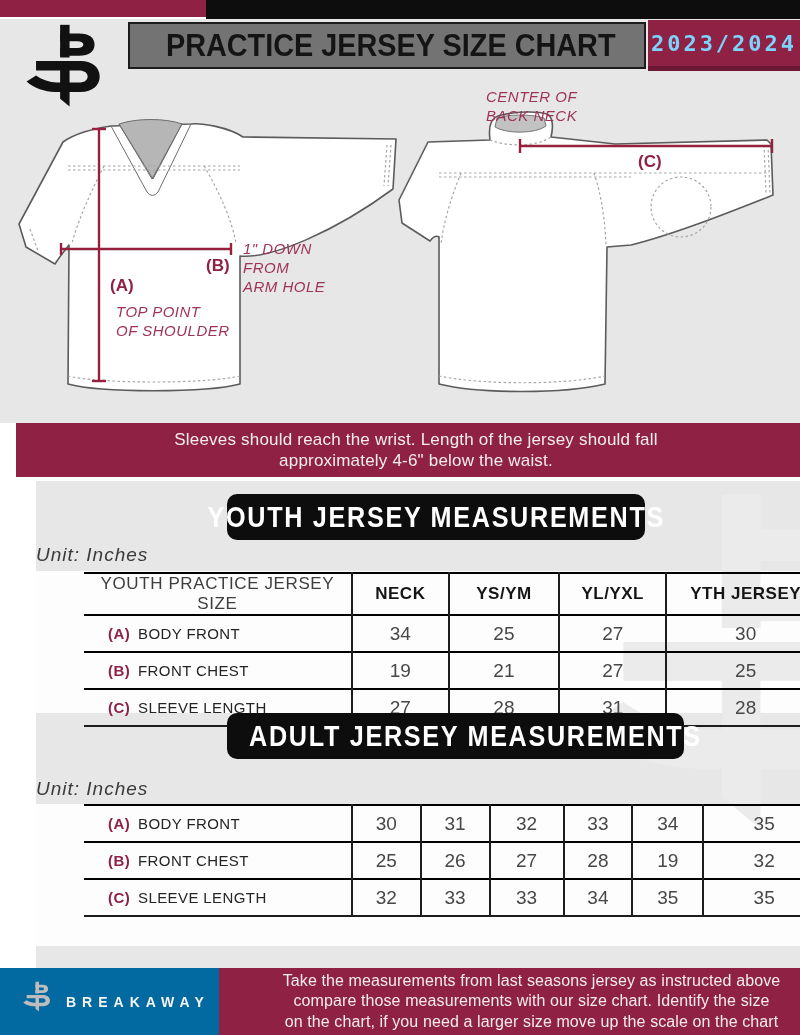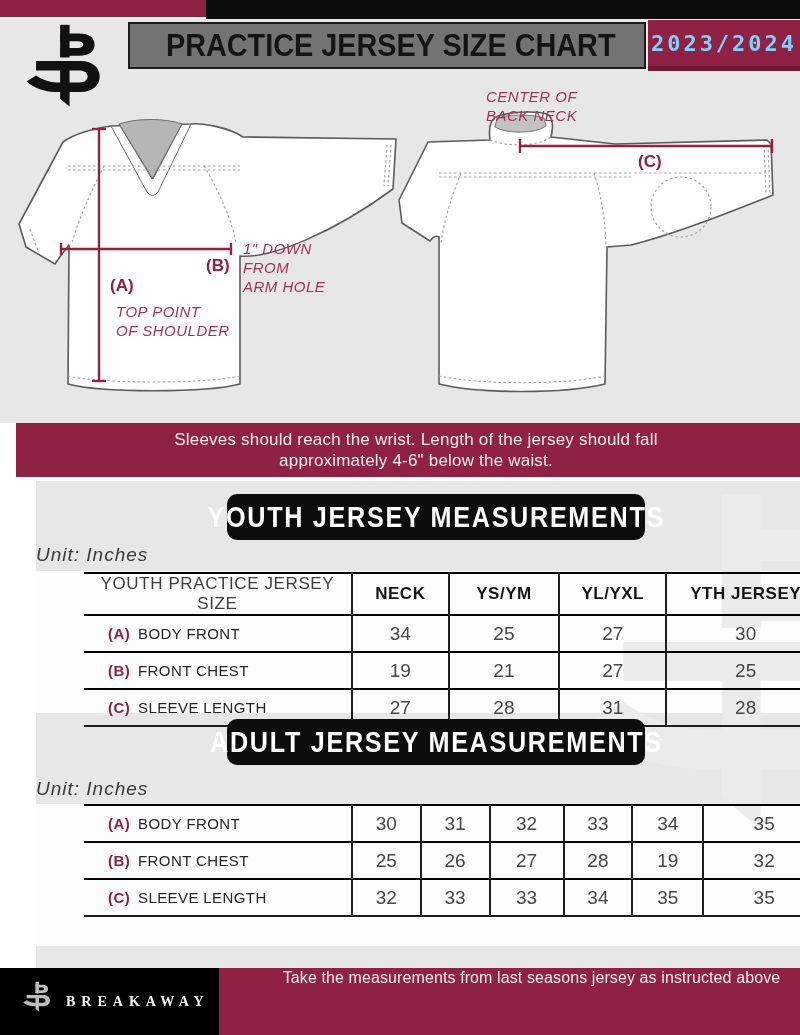--- a/index.html
+++ b/index.html
@@ -64,21 +64,21 @@
   }
   .section-banner .bn{
     color:#ffffff;font-size:30px;font-weight:700;letter-spacing:2px;
     transform:scaleX(0.84);white-space:nowrap;
   }
   .unit-label{
     position:absolute;left:0;width:800px;z-index:3;
     font-size:19px;font-style:italic;color:#3a3a3a;letter-spacing:1px;
   }
   .yb{top:13px;} .yu{top:63px;}
-  .ab{top:238px;} .au{top:297px;}
+  .ab{top:232px;padding-left:39px;} .au{top:297px;}
 
   
   .size-table{
     position:absolute;left:48px;width:740px;border-collapse:collapse;z-index:3;
     table-layout:fixed;
   }
   .yt{top:91px;} .at{top:323px;}
   .size-table tr{border-top:2px solid #000000;}
   .size-table tr:last-child{border-bottom:2px solid #1d1d1d;}
   .size-table td,.size-table th{
@@ -86,28 +86,28 @@
   }
   .size-table td:first-child,.size-table th:first-child{border-left:none;}
   .size-table th{height:35px;font-size:17px;font-weight:700;color:#151515;letter-spacing:.5px;text-align:center;}
   .size-table th.rowhead{font-weight:400;color:#3d3d3d;font-size:17px;letter-spacing:.6px;}
   .size-table td{height:35px;font-size:19px;color:#474747;text-align:center;}
   .size-table td.lbl{text-align:left;padding-left:24px;font-size:15px;color:#242424;letter-spacing:.4px;}
   .size-table td.lbl b{color:#8e2144;font-weight:700;margin-right:8px;}
 
   
   .footer{left:0;top:968px;width:800px;height:67px;display:flex;}
-  .footer-black{width:219px;height:67px;background:#000000;position:relative;flex:none;font-family:Liberation Serif, serif;}
+  .footer-black{width:219px;height:67px;background:#0369a1;position:relative;flex:none;}
   .footer-logo{position:absolute;left:22px;top:13px;width:32px;height:41px;}
   .footer-brand{
     position:absolute;left:66px;top:0;height:67px;display:flex;align-items:center;
     color:#f4f4f4;font-size:14px;font-weight:700;letter-spacing:6px;white-space:nowrap;
   }
   .footer-maroon{
-    flex:1;background:#8e2144;display:flex;justify-content:center;
+    flex:1;background:#8e2144;display:flex;flex-direction:column;justify-content:center;
     text-align:center;
     padding-left:44px;
   }
   .footer-maroon div{color:#f5ebee;font-size:16px;line-height:20.5px;letter-spacing:.1px;}
 </style>
 </head>
 <body>
 
 <svg width="0" height="0" style="position:absolute">
   <defs>
@@ -306,14 +306,16 @@
 
 <div class="abs footer">
   <div class="footer-black">
     <svg class="footer-logo" viewBox="0 0 100 130" fill="#bdbdbd">
       <use href="#bmark"></use>
     </svg>
     <div class="footer-brand">BREAKAWAY</div>
   </div>
   <div class="footer-maroon">
     <div>Take the measurements from last seasons jersey as instructed above</div>
+    <div>compare those measurements  with our size chart. Identify the size</div>
+    <div>on the chart, if you need a larger size move up the scale on the chart</div>
   </div>
 </div>
 
 </body></html>

